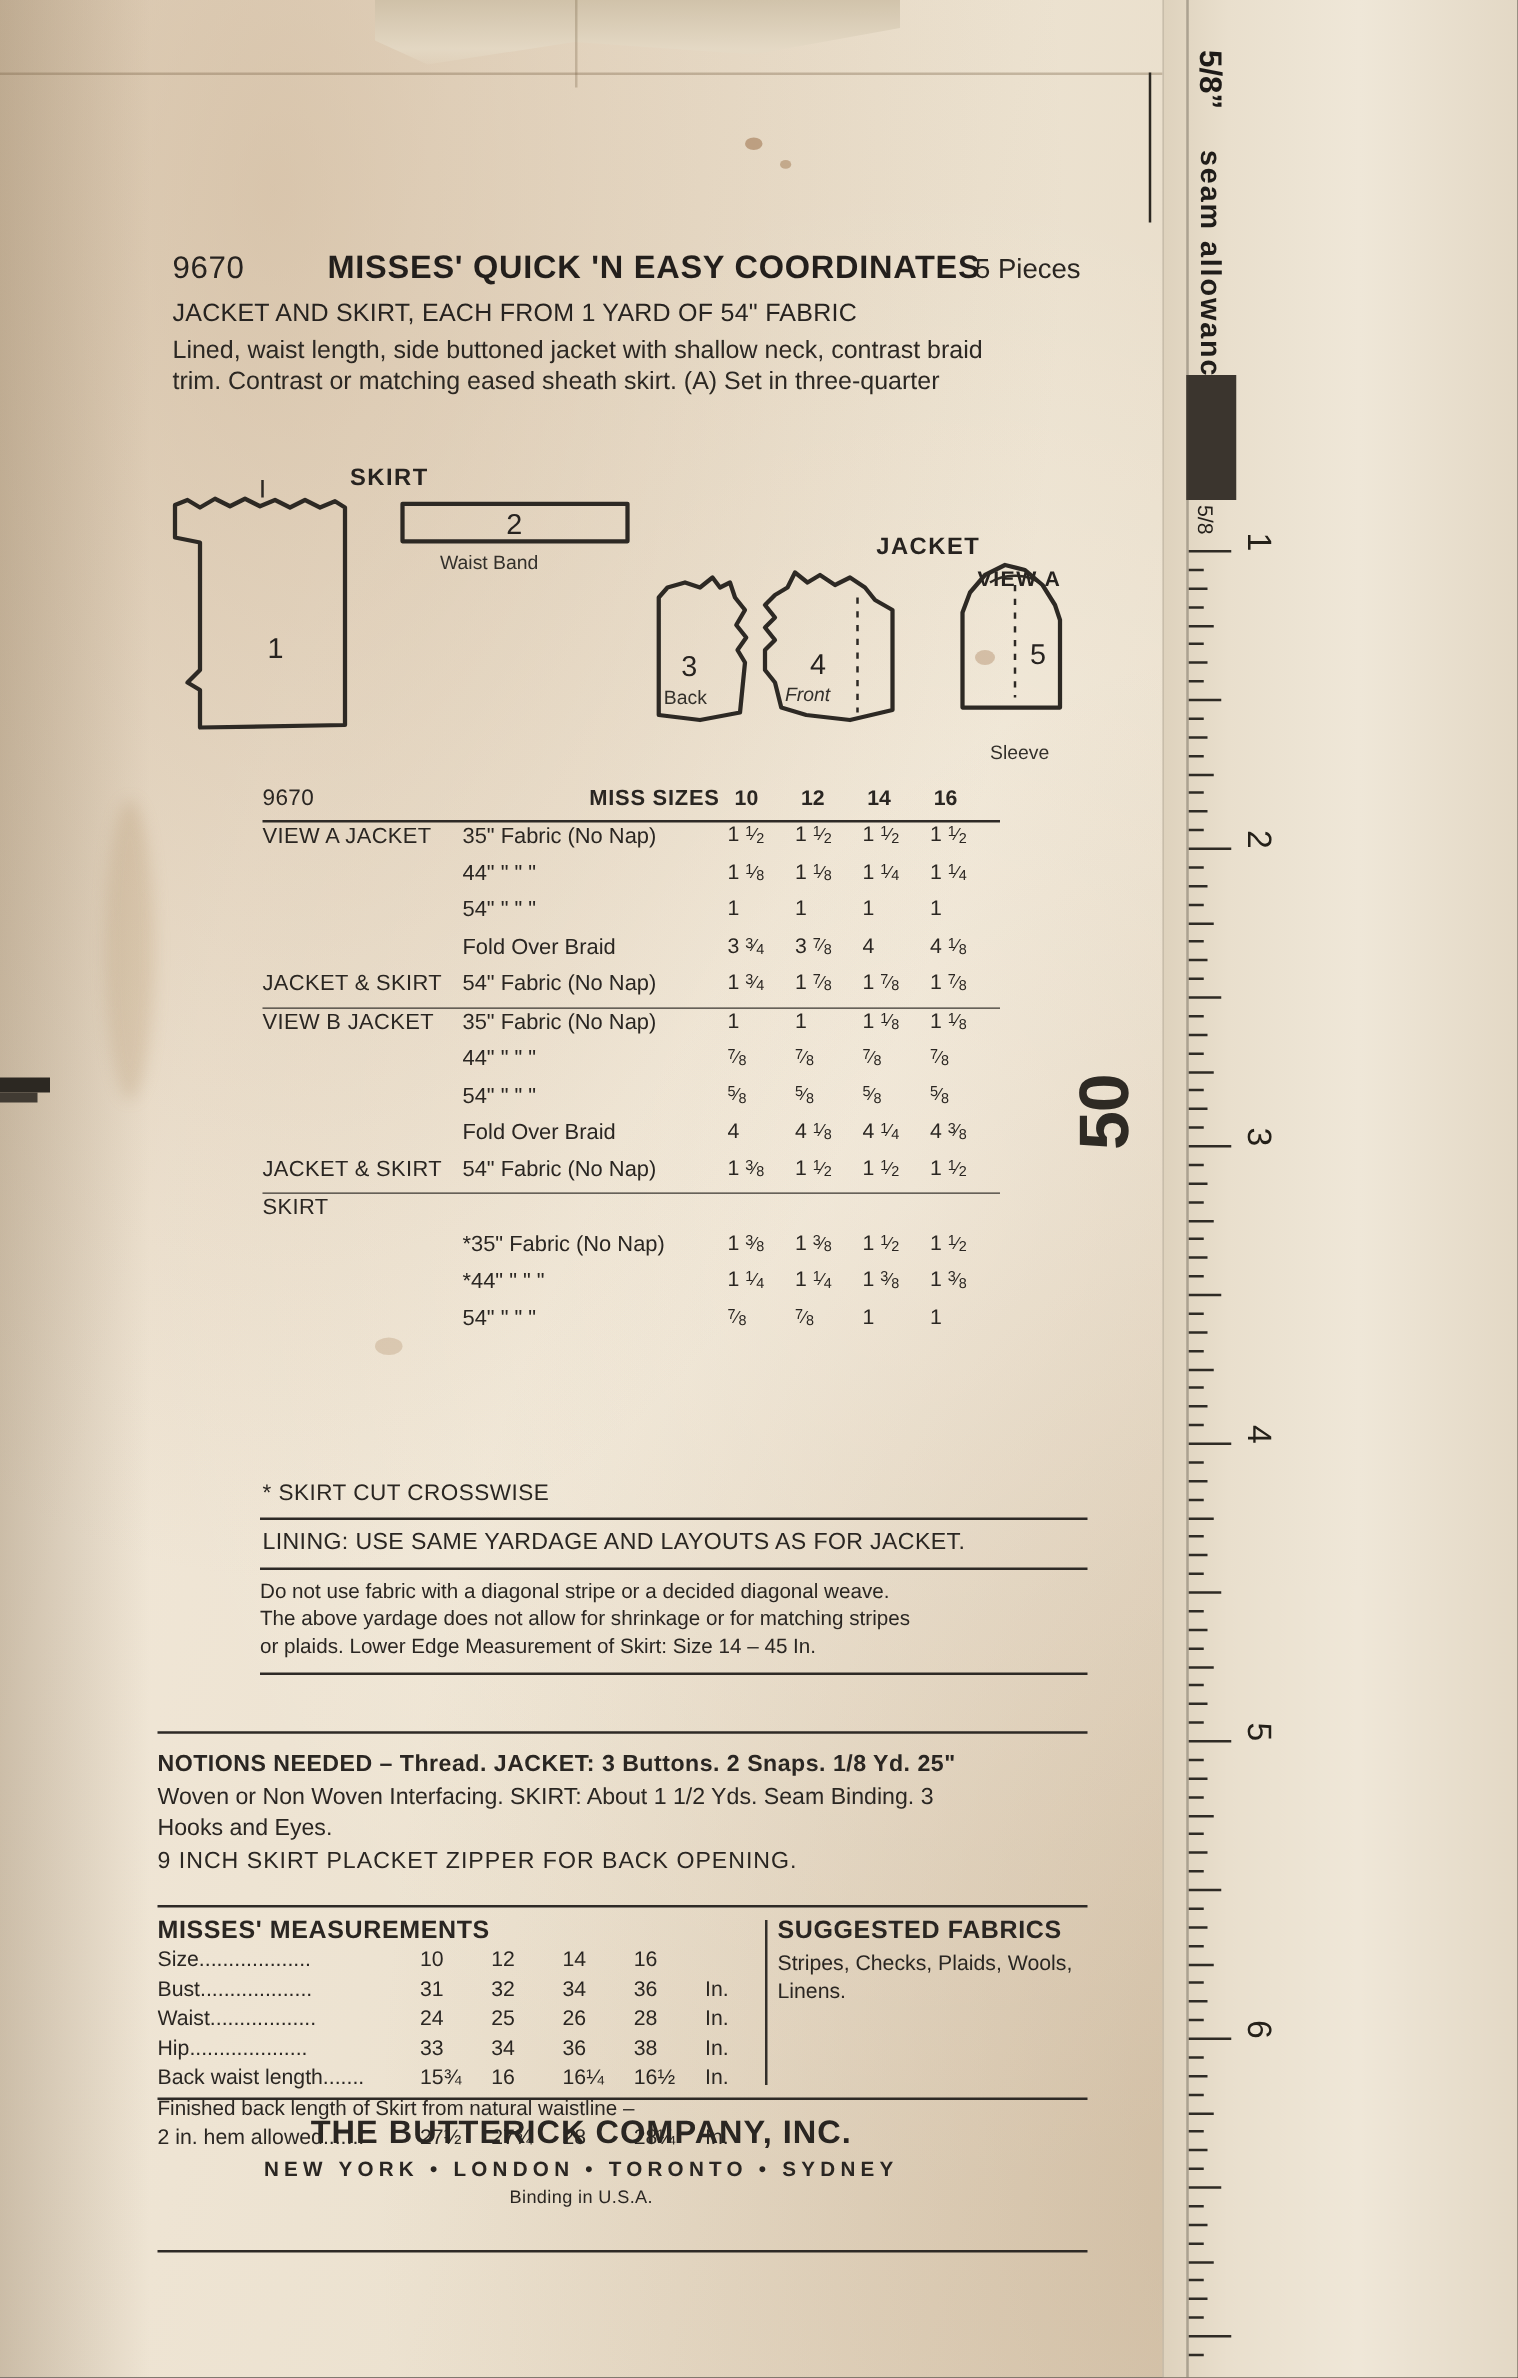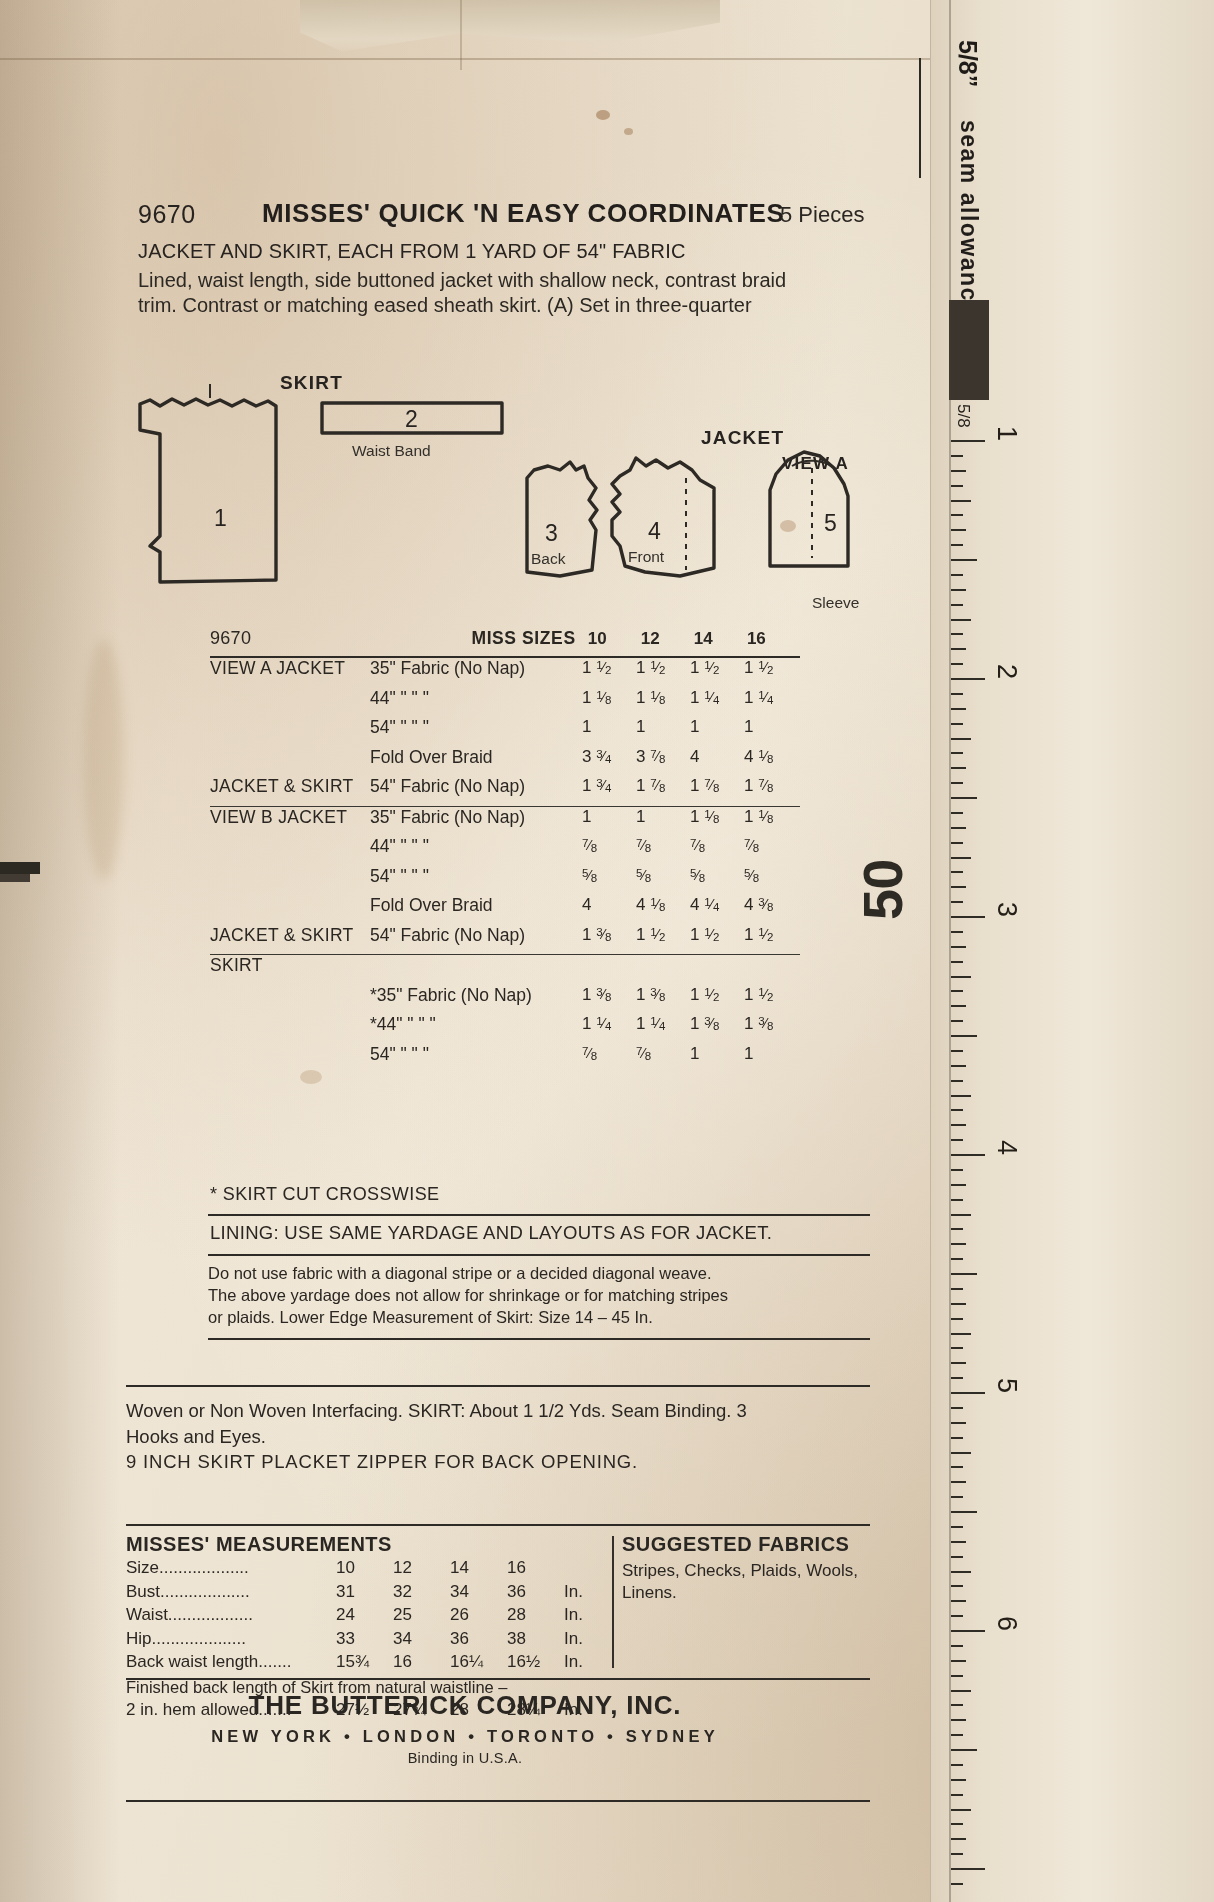--- a/index.html
+++ b/index.html
@@ -168,23 +168,23 @@
         <path d="M792,96 a30,22 0 0 1 42,2" fill="none"></path>
       </g>
     </svg>
 
     <div class="dnum" style="left:214px;top:505px;">1</div>
     <div class="dnum" style="left:405px;top:406px;">2</div>
     <div class="dsub" style="left:352px;top:442px;">Waist Band</div>
     <div class="dnum" style="left:545px;top:520px;">3</div>
     <div class="dsub" style="left:531px;top:550px;">Back</div>
     <div class="dnum" style="left:648px;top:518px;">4</div>
-    <div class="dsub" style="left:628px;top:548px;">Front</div>
+    <div class="dsub" style="left:628px;top:548px;font-style:italic;">Front</div>
     <div class="dnum" style="left:824px;top:510px;">5</div>
-    <div class="dsub" style="left:812px;top:594px;">Sleeve</div>
+    <div class="dsub" style="left:792px;top:594px;">Sleeve</div>
 
     <div class="ytable">
       <div class="sizes-hdr">
         <div class="ycat" style="font-size:18px;">9670</div>
         <div class="yfab" style="font-weight:700;letter-spacing:.6px;text-align:right;padding-right:12px;">MISS SIZES</div>
         <div class="ynum hdr">10</div>
         <div class="ynum hdr">12</div>
         <div class="ynum hdr">14</div>
         <div class="ynum hdr">16</div>
       </div>
@@ -313,20 +313,21 @@
     <div class="hline" style="left:208px;top:1254px;width:662px;"></div>
     <div class="note">
       <div>Do not use fabric with a diagonal stripe or a decided diagonal weave.</div>
       <div>The above yardage does not allow for shrinkage or for matching stripes</div>
       <div>or plaids. Lower Edge Measurement of Skirt: Size 14 – 45 In.</div>
     </div>
     <div class="hline" style="left:208px;top:1338px;width:662px;"></div>
 
     <div class="hline" style="left:126px;top:1385px;width:744px;"></div>
     <div class="notions">
+      <div class="big">NOTIONS NEEDED – Thread. JACKET: 3 Buttons. 2 Snaps. 1/8 Yd. 25"</div>
       <div>Woven or Non Woven Interfacing. SKIRT: About 1 1/2 Yds. Seam Binding. 3</div>
       <div>Hooks and Eyes.</div>
       <div class="big" style="font-weight:400;letter-spacing:.8px;">9 INCH SKIRT PLACKET ZIPPER FOR BACK OPENING.</div>
     </div>
     <div class="hline" style="left:126px;top:1524px;width:744px;"></div>
 
     <div class="meas">
       <h4>MISSES' MEASUREMENTS</h4>
       <div id="meas-rows">
           <div class="mrow">

